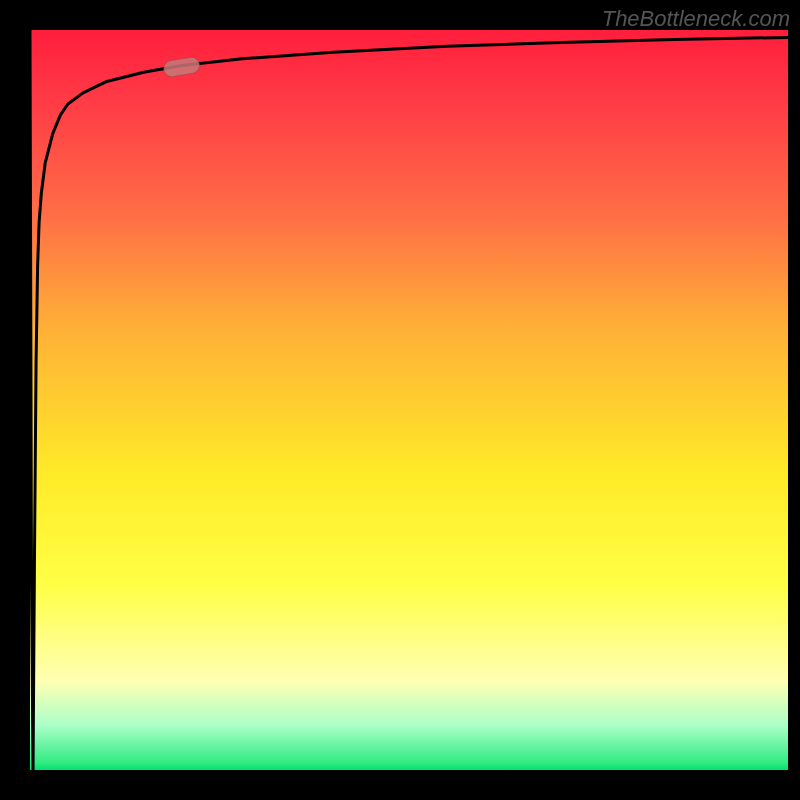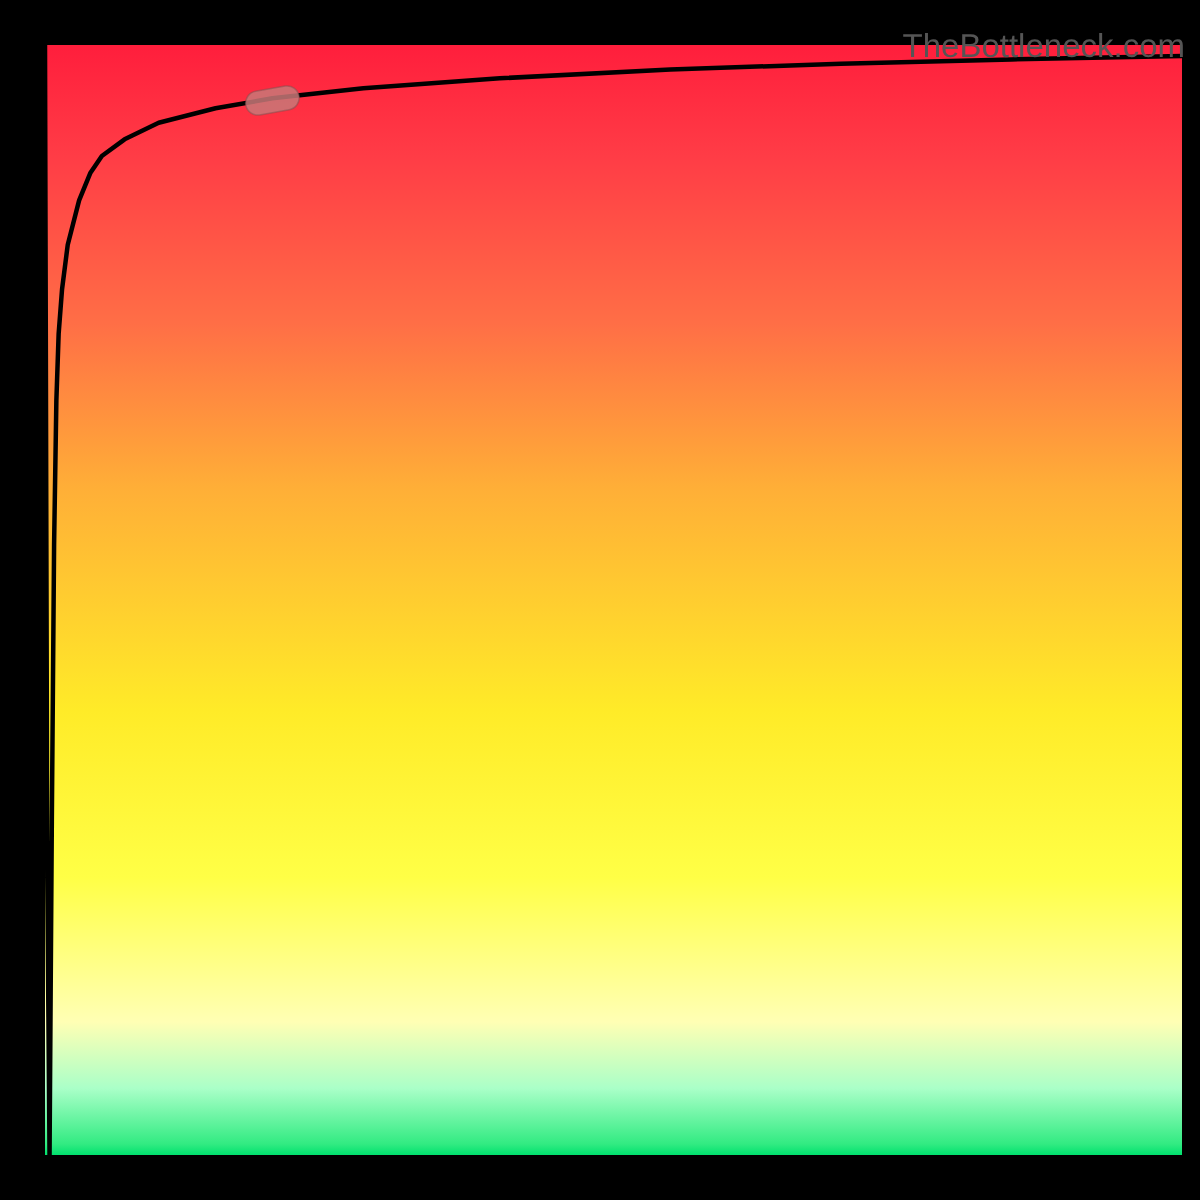--- a/index.html
+++ b/index.html
@@ -6,26 +6,27 @@
   body {
     width: 800px;
     height: 800px;
     background: #000;
     position: relative;
     font-family: Arial, Helvetica, sans-serif;
     overflow: hidden;
   }
   .watermark {
     position: absolute;
-    top: 18px;
+    top: 6px;
     right: 10px;
     font-size: 22px;
     color: #555;
     z-index: 10;
     user-select: none;
+    font-style: italic;
   }
   .plot-frame {
     position: absolute;
     left: 30px;
     top: 30px;
     width: 758px;
     height: 740px;
     background: #000;
   }
   .plot-area {

